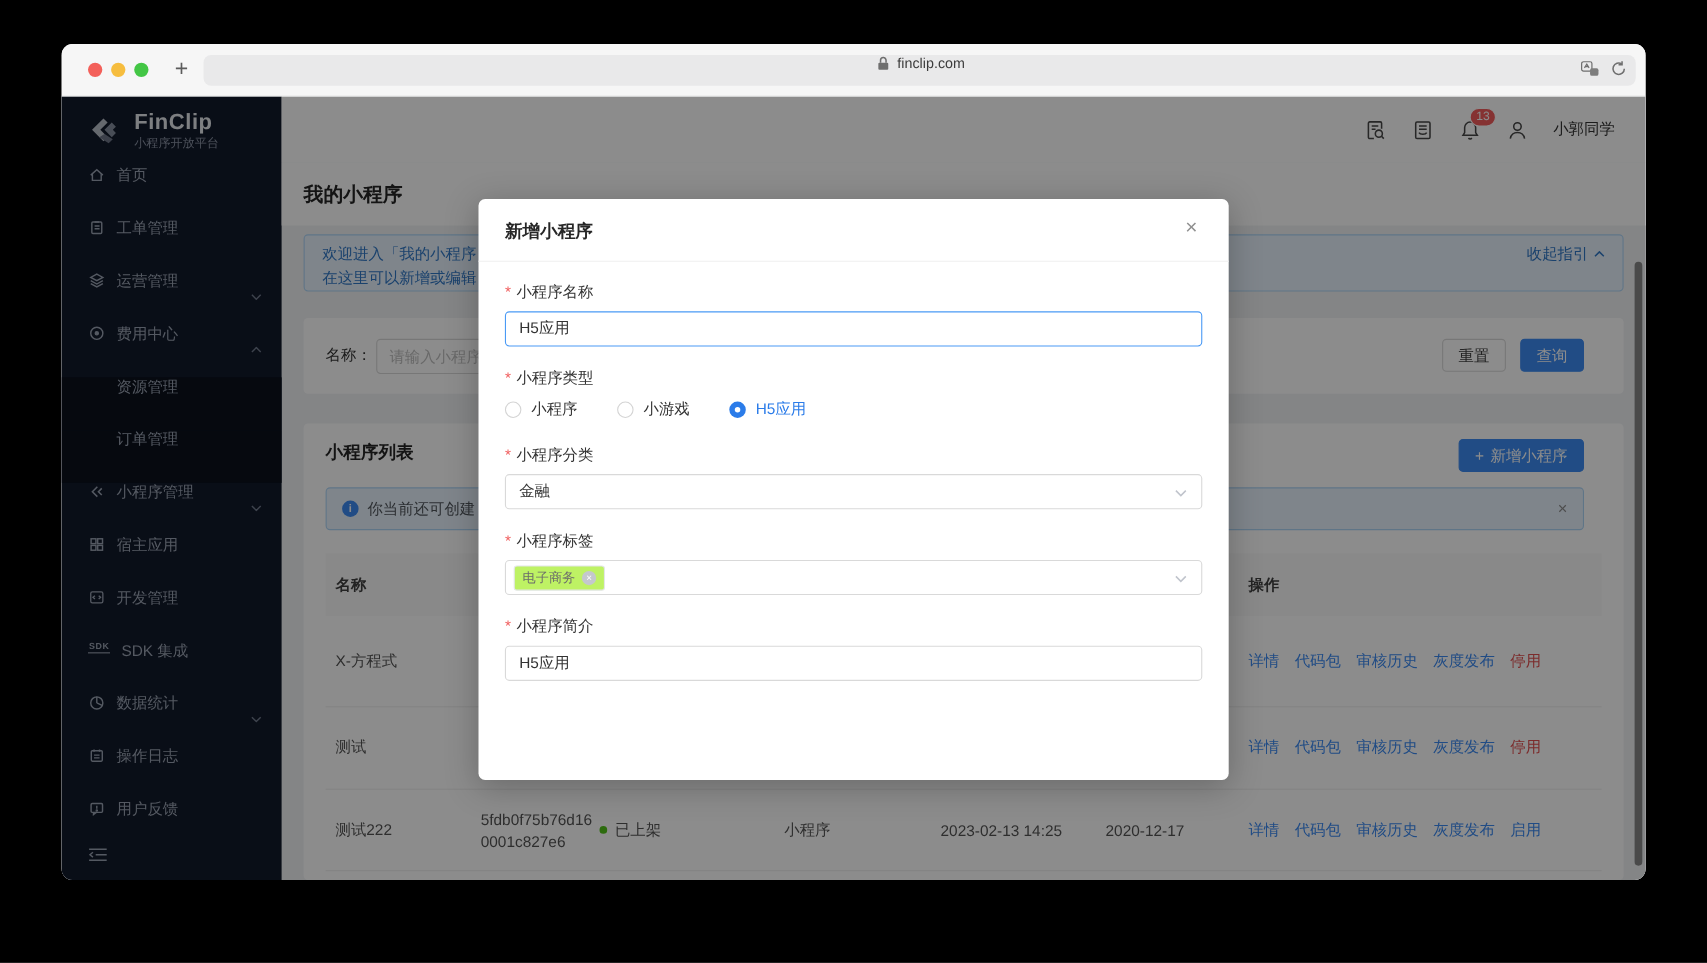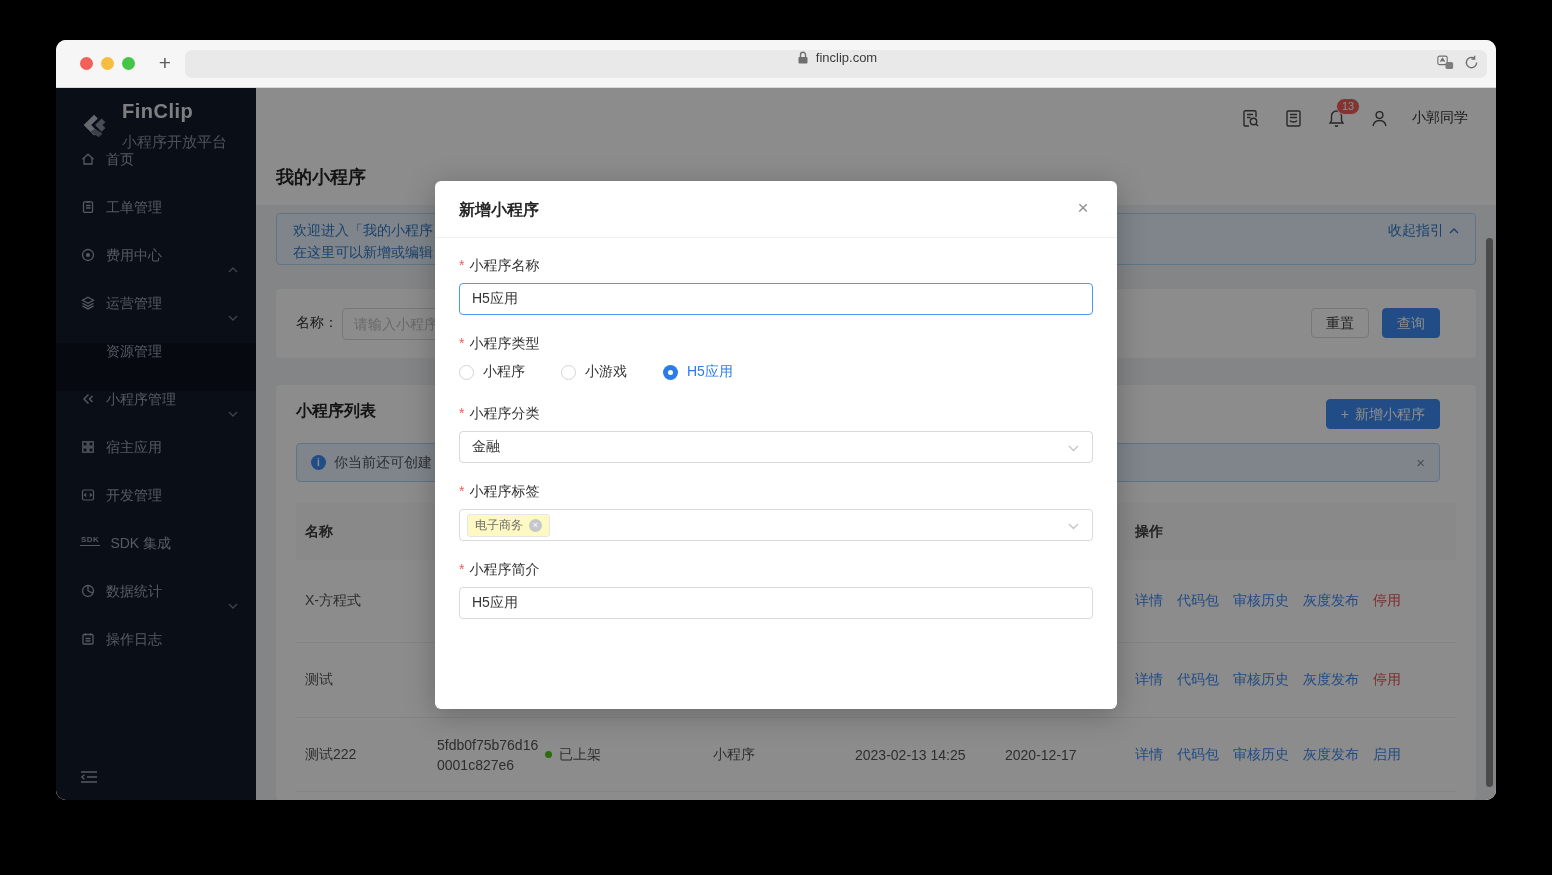--- a/index.html
+++ b/index.html
@@ -18,21 +18,21 @@
   .urlbar { position:absolute; left:129px; top:10px; width:1302px; height:28px; background:#e9e9ea; border-radius:7px; }
   .urlcenter { position:absolute; left:0; right:0; top:0; height:28px; display:flex; justify-content:center; gap:5px; color:#3c3c3c; font-size:13px; }
   .urltools { position:absolute; right:8px; top:5px; display:flex; gap:10px; align-items:center; color:#6f6f6f; }
 
   
   .app { position:absolute; left:0; top:48px; width:1440px; height:712px; background:#f0f2f5; }
 
   .sidebar { position:absolute; left:0; top:0; width:200px; height:712px; background:#121a2b; }
   .logo { position:absolute; left:22px; top:12px; display:flex; align-items:center; gap:10px;justify-content:space-between; }
   .logo-text .nm { font-size:20px; font-weight:bold; color:#e3e7ec; letter-spacing:.5px; }
-  .logo-text .sub { font-size:15px; color:#8a93a4; margin-top:10px; }
+  .logo-text .sub { font-size:11px; color:#8a93a4; margin-top:0; }
   .menu { position:absolute; left:0; top:63px; width:200px; }
   .mi { height:48px; display:flex; align-items:flex-start; padding-left:24px; color:#9aa3b2; position:relative; }
   .mi .lbl { margin-left:10px; font-size:14px; }
   .mi .chev { position:absolute; right:18px; top:20px; }
   .mi.sub { background:#0b111d; padding-left:50px; }
   .ic16 { width:16px; height:16px; flex:none; }
   .sdk-ic { font-size:8px; font-weight:bold; color:#9aa3b2; border-bottom:1px solid #9aa3b2; padding:0 1px 1px; letter-spacing:.5px; }
   .collapse { position:absolute; left:24px; bottom:16px; }
 
   .main { position:absolute; left:200px; top:0; width:1240px; height:712px; }
@@ -93,21 +93,21 @@
   .f-input { width:100%; height:30px; border:none; outline:none; padding:0 12px; font-size:14px; color:#333; background:transparent; font-family:"Liberation Sans", sans-serif; }
   .f-ctl.focused { border:1px solid #4a9af5; }
   .select-val { position:absolute; left:12px; top:6px; color:#333; }
   .sel-chev { position:absolute; right:13px; top:13px; }
   .radio-row { display:flex; gap:36px; align-items:center; height:22px; margin-bottom:22px; }
   .radio { display:flex; gap:9px; align-items:center; color:#333; }
   .rdot { width:15px; height:15px; border-radius:50%; border:1px solid #d4d4d4; background:#fff; flex:none; }
   .rdot.on { border:none; background:#2b7ce9; position:relative; }
   .rdot.on::after { content:""; position:absolute; left:5px; top:5px; width:5px; height:5px; border-radius:50%; background:#fff; }
   .radio.sel { color:#2b7ce9; }
-  .tag { position:absolute; left:7px; top:4px; height:23px; background:#fef9c3; border:1px solid #e4e6e8; border-radius:3px; display:flex; align-items:center; gap:6px; padding:0 7px; font-size:12px; color:#6b6b6b; }
+  .tag { position:absolute; left:7px; top:4px; height:23px; background:#bef264; border:1px solid #e4e6e8; border-radius:3px; display:flex; align-items:center; gap:6px; padding:0 7px; font-size:12px; color:#6b6b6b; }
   .tag-x { width:13px; height:13px; border-radius:50%; background:#c4c8cd; color:#fff; font-size:9px; line-height:13px; text-align:center; }
   .m-foot { position:absolute; left:0; bottom:0; width:682px; height:63px; border-top:1px solid #f0f0f0; }
   .cancel-btn { position:absolute; right:129px; top:15px; }
   .ok-btn { position:absolute; right:24px; top:15px; }
 </style>
 </head>
 <body>
 
 <div class="window">
 
@@ -177,48 +177,51 @@
               <svg class="ic16" viewBox="0 0 16 16" fill="none" stroke="#9aa3b2" stroke-width="1.3">
                 <rect x="3.5" y="2.8" width="9" height="10.5" rx="1"></rect>
                 <path d="M6 2.8 h4 M6 6.5 h4.5 M6 9 h4.5"></path>
               </svg>
             </span>
           <span class="lbl">工单管理</span>
         </div>
         <div class="mi">
           <span>
               <svg class="ic16" viewBox="0 0 16 16" fill="none" stroke="#9aa3b2" stroke-width="1.3">
+                <path d="M8 2.2 L13.5 5.2 L8 8.2 L2.5 5.2 Z"></path>
+                <path d="M2.5 8.2 L8 11.2 L13.5 8.2"></path>
+                <path d="M2.5 10.9 L8 13.9 L13.5 10.9"></path>
+              </svg>
+            </span>
+          <span class="lbl">运营管理</span>
+          <span class="chev">
+              <svg width="10" height="6" viewBox="0 0 10 6" fill="none" stroke="#707a8c" stroke-width="1.3">
+                <path d="M1 1 L5 5 L9 1"></path>
+              </svg>
+            </span>
+        </div>
+        <div class="mi">
+          <span>
+              <svg class="ic16" viewBox="0 0 16 16" fill="none" stroke="#9aa3b2" stroke-width="1.3">
                 <circle cx="8" cy="8" r="5.5"></circle>
                 <circle cx="8" cy="8" r="1.4" fill="#9aa3b2"></circle>
               </svg>
             </span>
           <span class="lbl">费用中心</span>
           <span class="chev">
               <svg width="10" height="6" viewBox="0 0 10 6" fill="none" stroke="#707a8c" stroke-width="1.3">
                 <path d="M1 5 L5 1 L9 5"></path>
               </svg>
             </span>
         </div>
-        <div class="mi">
-          <span>
-              <svg class="ic16" viewBox="0 0 16 16" fill="none" stroke="#9aa3b2" stroke-width="1.3">
-                <path d="M8 2.2 L13.5 5.2 L8 8.2 L2.5 5.2 Z"></path>
-                <path d="M2.5 8.2 L8 11.2 L13.5 8.2"></path>
-                <path d="M2.5 10.9 L8 13.9 L13.5 10.9"></path>
-              </svg>
-            </span>
-          <span class="lbl">运营管理</span>
-          <span class="chev">
-              <svg width="10" height="6" viewBox="0 0 10 6" fill="none" stroke="#707a8c" stroke-width="1.3">
-                <path d="M1 1 L5 5 L9 1"></path>
-              </svg>
-            </span>
-        </div>
         <div class="mi sub">
           <span class="lbl" style="margin-left:0">资源管理</span>
+        </div>
+        <div class="mi sub">
+          <span class="lbl" style="margin-left:0">订单管理</span>
         </div>
         <div class="mi">
           <span>
               <svg class="ic16" viewBox="0 0 16 16" fill="none" stroke="#9aa3b2" stroke-width="1.4">
                 <path d="M8.5 3.5 L4 8 L8.5 12.5"></path>
                 <path d="M12.5 5 L9.5 8 L12.5 11"></path>
               </svg>
             </span>
           <span class="lbl">小程序管理</span>
           <span class="chev">
@@ -266,20 +269,31 @@
             </span>
         </div>
         <div class="mi">
           <span>
               <svg class="ic16" viewBox="0 0 16 16" fill="none" stroke="#9aa3b2" stroke-width="1.3">
                 <rect x="3" y="3.5" width="10" height="9.5" rx="1"></rect>
                 <path d="M5.5 2.3 V4.5 M10.5 2.3 V4.5 M5.5 7.5 h5 M5.5 10 h5"></path>
               </svg>
             </span>
           <span class="lbl">操作日志</span>
+        </div>
+        <div class="mi">
+          <span>
+              <svg class="ic16" viewBox="0 0 16 16" fill="none" stroke="#9aa3b2" stroke-width="1.3">
+                <rect x="2.8" y="3.5" width="10.4" height="8" rx="1"></rect>
+                <path d="M5 11.5 V13.5 L7.5 11.5"></path>
+                <path d="M8 5.6 V8.2"></path>
+                <circle cx="8" cy="9.8" r="0.5" fill="#9aa3b2"></circle>
+              </svg>
+            </span>
+          <span class="lbl">用户反馈</span>
         </div>
       </div>
 
       <div class="collapse">
         <svg width="18" height="14" viewBox="0 0 18 14" fill="none" stroke="#9aa3b2" stroke-width="1.3">
           <path d="M1 2 H17 M7 7 H17 M1 12 H17"></path>
           <path d="M4.5 4.8 L1.8 7 L4.5 9.2" fill="none"></path>
         </svg>
       </div>
     </div>

